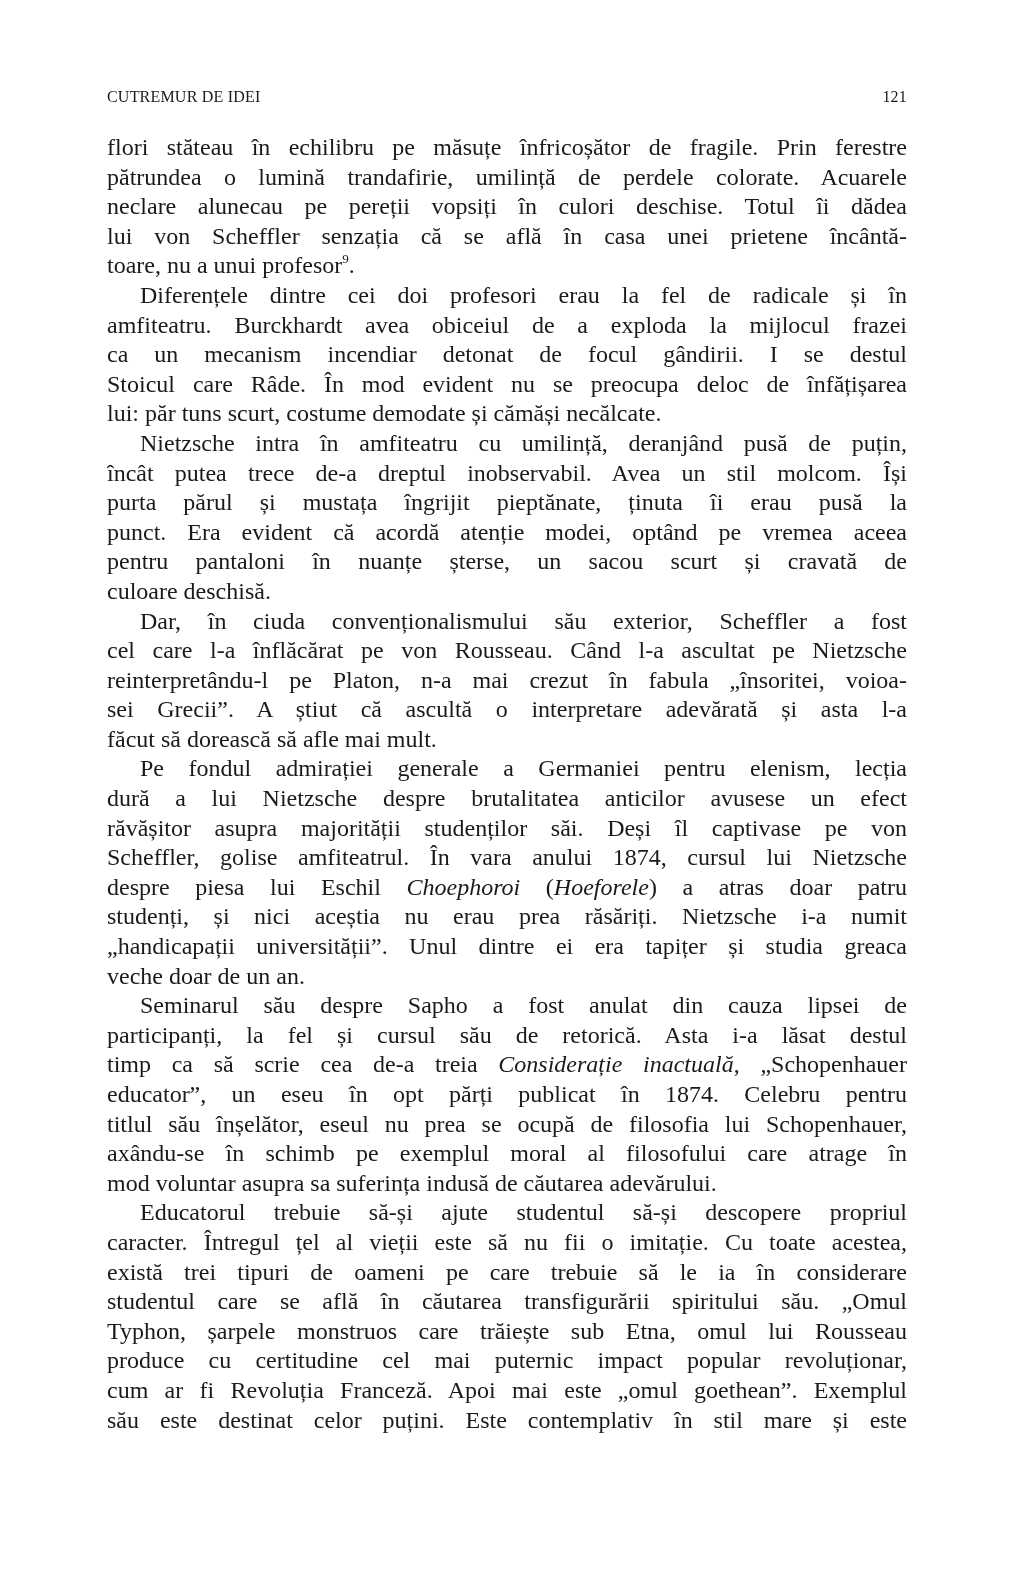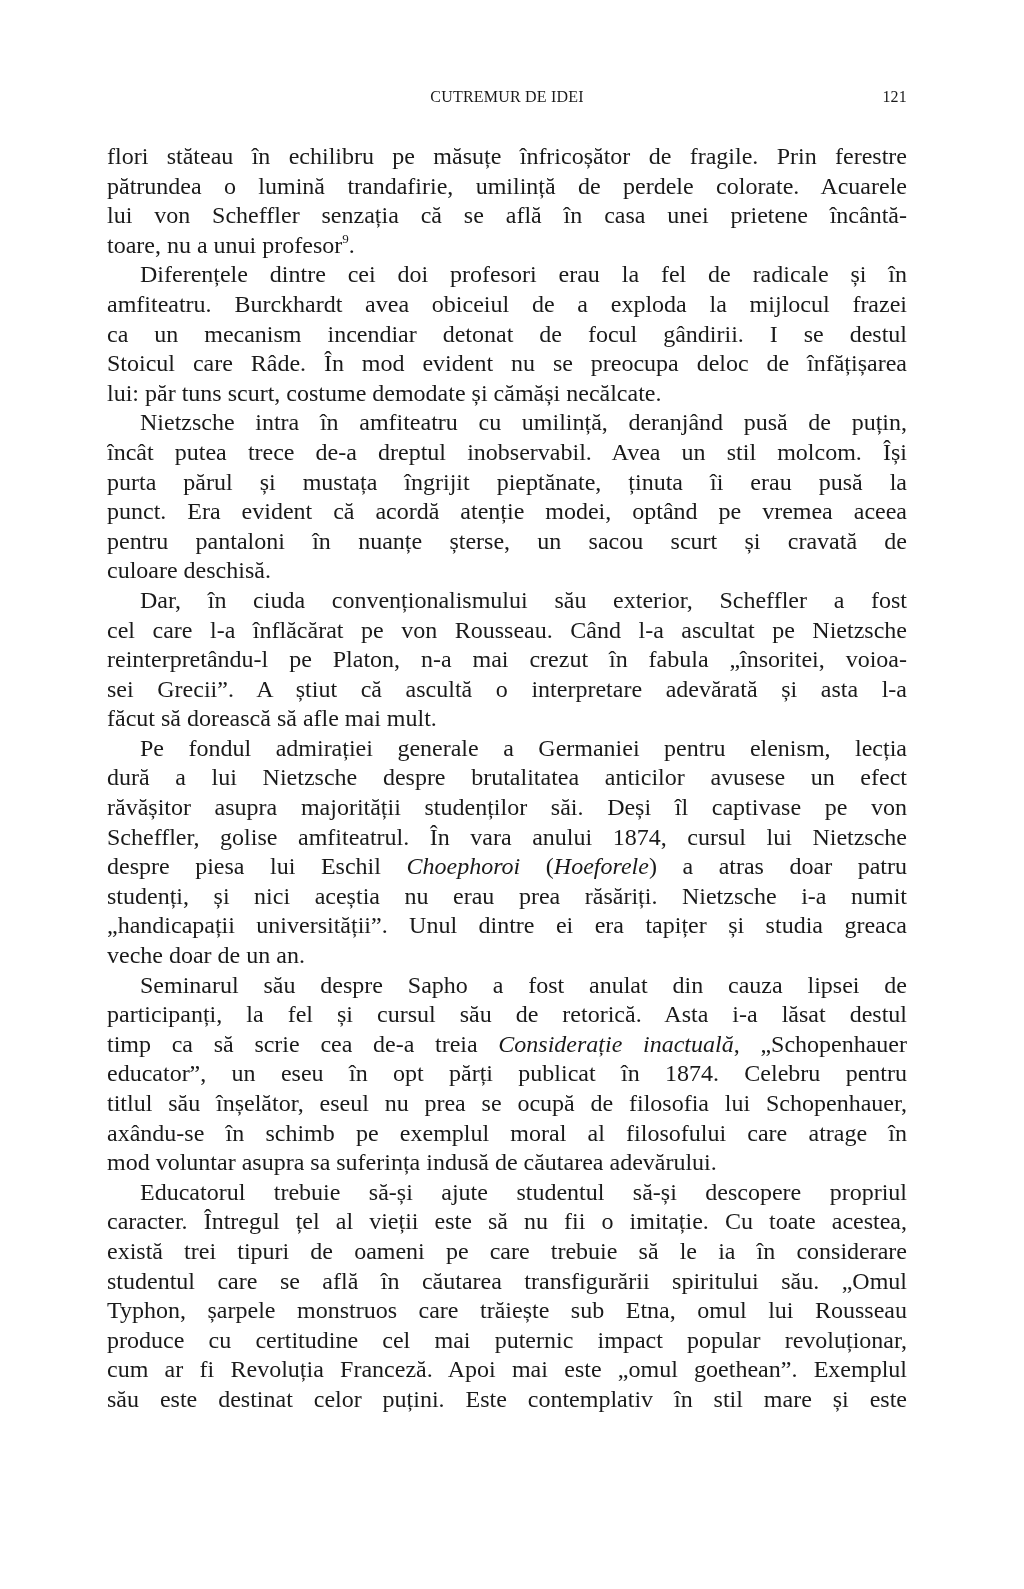--- a/index.html
+++ b/index.html
@@ -6,23 +6,23 @@
   body { width: 1024px; height: 1589px; position: relative; overflow: hidden; }
   .page {
     position: absolute; left: 107px; top: 84px; width: 800px;
     font-family: "DejaVu Serif", "Liberation Serif", serif;
     color: #1a1a1a;
   }
   .header {
     position: relative; height: 30px; font-size: 16px; letter-spacing: 0.2px;
     font-family: "Liberation Serif", serif;
   }
-  .header .title { position: absolute; left: 0; right: 0; text-align: center; top: 4px; }
+  .header .title { position: absolute; left: 0; right: 0; top: 4px; }
   .header .num { position: absolute; right: 0; top: 4px; }
-  .body { margin-top: 28px; }
+  .body { margin-top: 19px; }
   .line {
     font-family: "Liberation Serif", serif;
     font-size: 24px; line-height: 29.6px; height: 29.6px;
     white-space: nowrap; text-align: justify; text-align-last: justify;
     overflow: hidden;
   }
   .line.last { text-align-last: left; }
   .line.indent { padding-left: 33px; }
   .line i { font-style: italic; }
   sup { font-size: 13px; vertical-align: 10px; line-height: 0; }
@@ -32,20 +32,21 @@
 
 <div class="page">
   <div class="header">
     <span class="title">CUTREMUR DE IDEI</span>
     <span class="num">121</span>
   </div>
   <div class="body" id="body">
       <div>
         <div class="line">flori stăteau în echilibru pe măsuțe înfricoșător de fragile. Prin ferestre</div>
         <div class="line">pătrundea o lumină trandafirie, umilință de perdele colorate. Acuarele</div>
+        <div class="line">neclare alunecau pe pereții vopsiți în culori deschise. Totul îi dădea</div>
         <div class="line">lui von Scheffler senzația că se află în casa unei prietene încântă-</div>
         <div class="line last">toare, nu a unui profesor<sup>9</sup>.</div>
       </div>
       <div>
         <div class="line indent">Diferențele dintre cei doi profesori erau la fel de radicale și în</div>
         <div class="line">amfiteatru. Burckhardt avea obiceiul de a exploda la mijlocul frazei</div>
         <div class="line">ca un mecanism incendiar detonat de focul gândirii. I se destul</div>
         <div class="line">Stoicul care Râde. În mod evident nu se preocupa deloc de înfățișarea</div>
         <div class="line last">lui: păr tuns scurt, costume demodate și cămăși necălcate.</div>
       </div>

